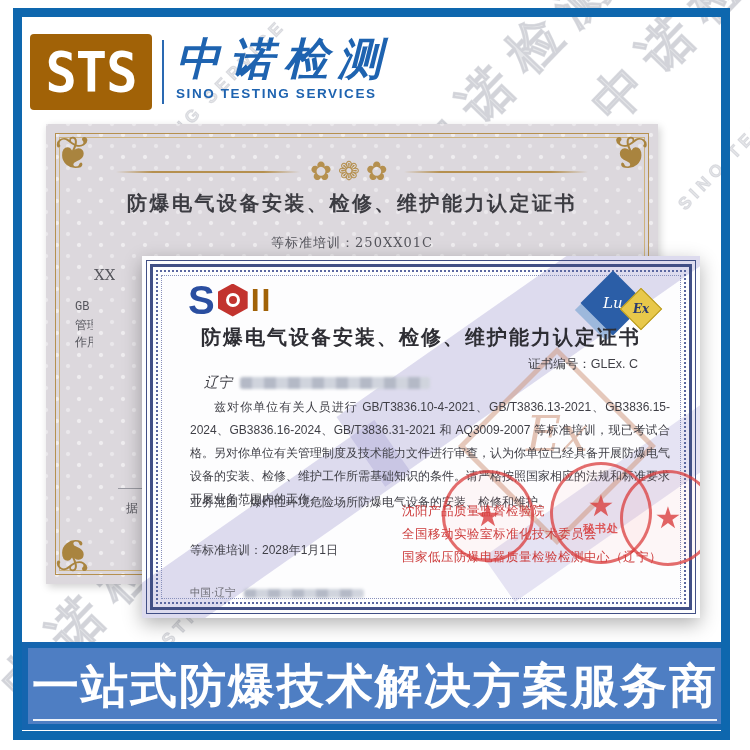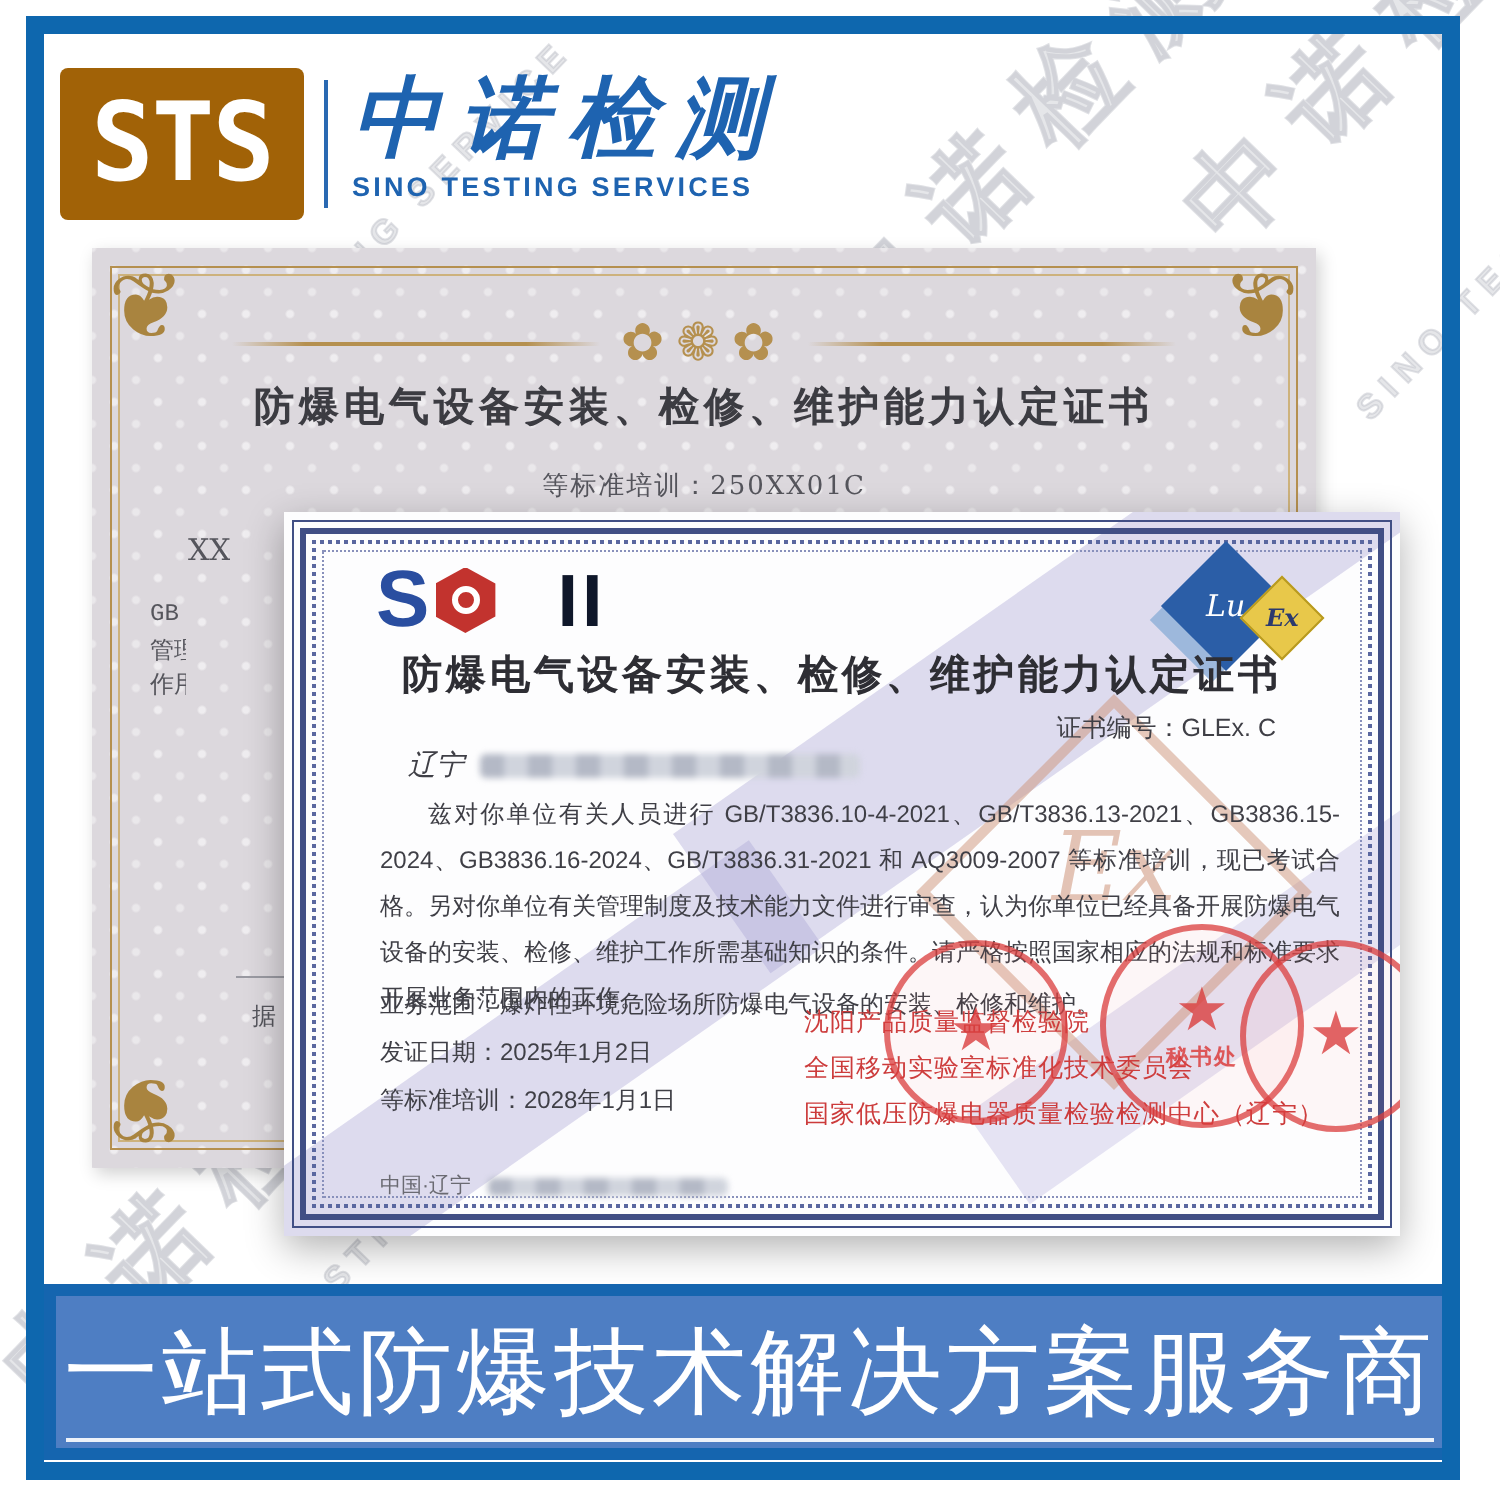--- a/index.html
+++ b/index.html
@@ -55,21 +55,21 @@
   .ribbon.r1{left:180px;top:30px;width:430px;height:85px;}
   .ribbon.r2{left:-40px;top:250px;width:320px;height:65px;}
   .ribbon.r3{left:330px;top:210px;width:300px;height:55px;background:rgba(168,162,214,.28);}
   .wm-diamond{position:absolute;left:345px;top:120px;width:130px;height:130px;border:5px solid rgba(205,148,120,.5);transform:rotate(45deg);z-index:0;}
   .wm-diamond-text{position:absolute;left:345px;top:150px;width:140px;text-align:center;font-size:48px;font-style:italic;font-family:"DejaVu Serif",serif;color:rgba(205,148,120,.55);z-index:0;}
 
   .sq-logo{position:absolute;left:46px;top:24px;display:flex;align-items:center;z-index:2;}
   .sq-logo .s{font-size:40px;font-weight:bold;color:#2a4ea0;line-height:1;}
   .sq-hex{width:30px;height:33px;background:#c2332e;clip-path:polygon(50% 0,100% 25%,100% 75%,50% 100%,0 75%,0 25%);margin:0 3px;position:relative;}
   .sq-hex::after{content:"";position:absolute;left:8px;top:9px;width:14px;height:14px;border:3.5px solid #fff;border-radius:50%;box-sizing:border-box;}
-  .sq-logo .ii{font-size:37px;font-weight:bold;color:#0f172a;letter-spacing:2px;line-height:1;margin-left:28px;}
+  .sq-logo .ii{font-size:32px;font-weight:bold;color:#a16207;letter-spacing:2px;line-height:1;}
 
   .ex-logo{position:absolute;right:28px;top:14px;width:90px;height:70px;z-index:2;}
   .ex-logo .d-shadow{position:absolute;left:2px;top:18px;width:44px;height:44px;background:#9db8dc;transform:rotate(45deg);}
   .ex-logo .d-main{position:absolute;left:8px;top:10px;width:46px;height:46px;background:#2b5ea7;transform:rotate(45deg);display:flex;align-items:center;justify-content:center;}
   .ex-logo .d-main span{transform:rotate(-45deg);color:#fff;font-style:italic;font-family:"DejaVu Serif",serif;font-size:15px;}
   .ex-logo .d-gold{position:absolute;left:44px;top:24px;width:28px;height:28px;background:#e8c84a;border:1.5px solid #b89a20;transform:rotate(45deg);display:flex;align-items:center;justify-content:center;}
   .ex-logo .d-gold span{transform:rotate(-45deg);color:#2b3a6e;font-style:italic;font-size:12px;font-weight:bold;font-family:"DejaVu Serif",serif;}
 
   .fc-title{position:absolute;left:0;right:0;top:68px;text-align:center;font-size:20px;font-weight:bold;color:#2e2e34;letter-spacing:2px;z-index:2;}
   .fc-certno{position:absolute;right:62px;top:100px;font-size:12.5px;color:#3f3f46;z-index:2;}
@@ -87,21 +87,21 @@
   .seal .star{color:rgba(218,62,62,.8);font-size:30px;line-height:1;}
   .seal .seal-label{color:rgba(218,62,62,.85);font-size:11px;font-weight:bold;letter-spacing:1px;}
   .seal.s1{left:300px;top:214px;width:86px;height:86px;}
   .seal.s2{left:408px;top:206px;width:96px;height:96px;}
   .seal.s3{left:478px;top:214px;width:90px;height:90px;}
   .fc-footer{position:absolute;left:48px;top:330px;font-size:10.5px;color:#6a6a72;z-index:2;}
 
   
   .banner{position:absolute;left:22px;right:22px;top:642px;height:88px;background:#4e7ec3;border:6px solid #1565af;box-sizing:border-box;display:flex;align-items:center;justify-content:center;z-index:50;}
   .banner::after{content:"";position:absolute;left:5px;right:5px;bottom:3px;height:2px;background:rgba(255,255,255,.9);}
-  .banner span{color:#fff;font-size:47px;font-weight:normal;letter-spacing:2px;white-space:nowrap;}
+  .banner span{color:#fff;font-size:47px;font-weight:bold;letter-spacing:2px;white-space:nowrap;}
 </style>
 </head>
 <body>
 
 <div id="stage">
 
   <div class="wm cn" style="left:380px;top:30px;">中诺检测</div>
   <div class="wm cn" style="left:560px;top:-20px;">中诺检测</div>
   <div class="wm en" style="left:636px;top:90px;">SINO TESTING SERVICE</div>
   <div class="wm en" style="left:30px;top:120px;">SINO TESTING SERVICE</div>
@@ -164,21 +164,20 @@
       </div>
     </div>
 
     <div class="fc-title">防爆电气设备安装、检修、维护能力认定证书</div>
     <div class="fc-certno">证书编号：GLEx. C</div>
     <div class="fc-company">
       <span>辽宁</span><span class="redact" style="width:190px;"></span>
     </div>
     <div class="fc-body">兹对你单位有关人员进行 GB/T3836.10-4-2021、GB/T3836.13-2021、GB3836.15-2024、GB3836.16-2024、GB/T3836.31-2021 和 AQ3009-2007 等标准培训，现已考试合格。另对你单位有关管理制度及技术能力文件进行审查，认为你单位已经具备开展防爆电气设备的安装、检修、维护工作所需基础知识的条件。请严格按照国家相应的法规和标准要求开展业务范围内的工作。</div>
     <div class="fc-line fc-scope">业务范围：爆炸性环境危险场所防爆电气设备的安装、检修和维护。</div>
-    <div class="fc-line fc-issue">发证日期：2025年1月2日</div>
     <div class="fc-line fc-valid">等标准培训：2028年1月1日</div>
 
     <div class="issuers">
       <div>沈阳产品质量监督检验院</div>
       <div>全国移动实验室标准化技术委员会</div>
       <div>国家低压防爆电器质量检验检测中心（辽宁）</div>
     </div>
 
     <div class="seal s1">
       <span class="star">★</span>

